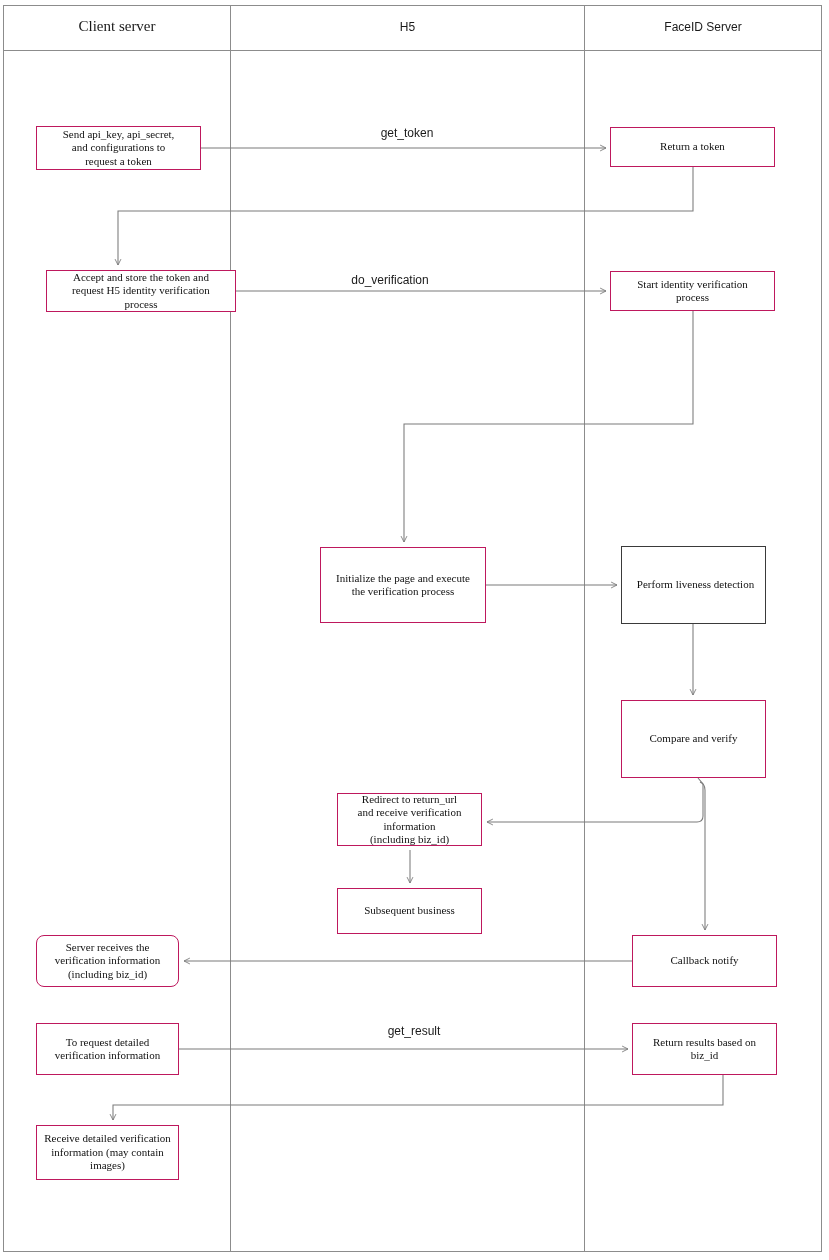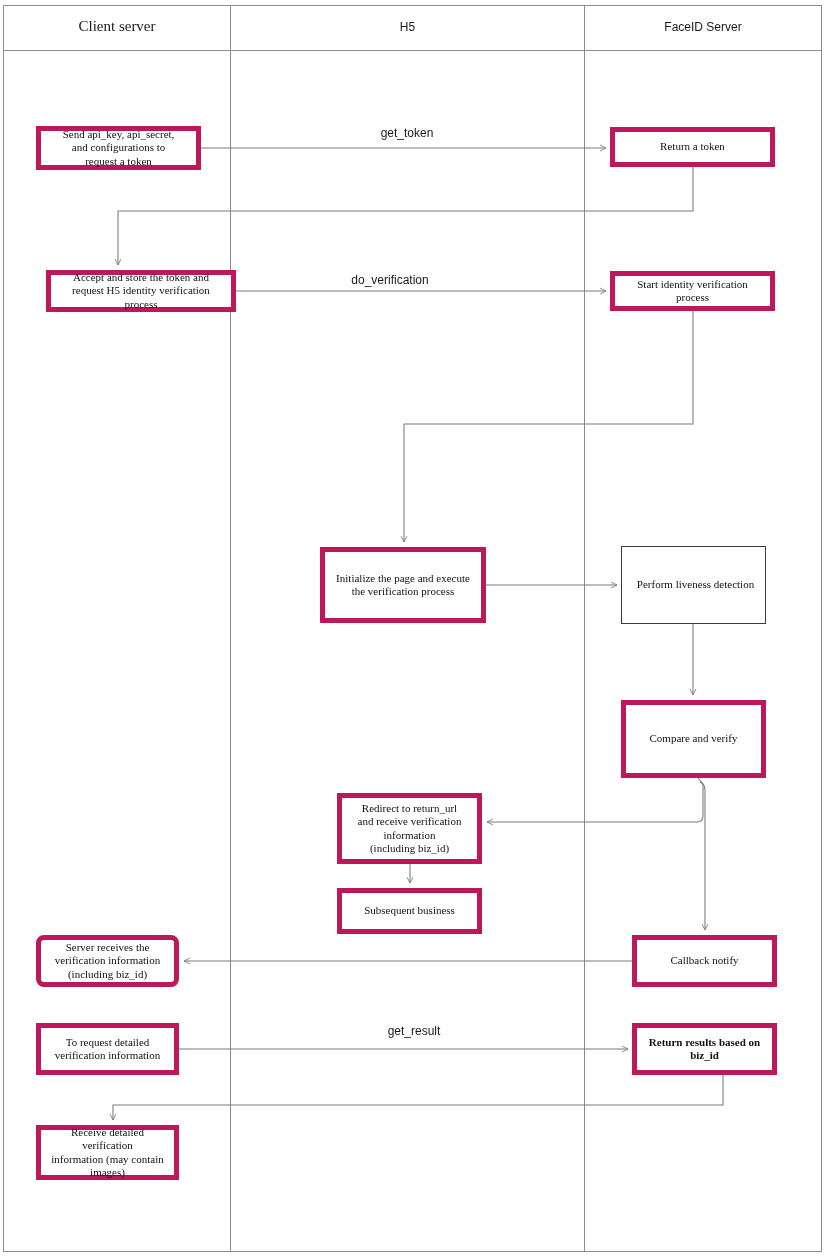--- a/index.html
+++ b/index.html
@@ -29,21 +29,21 @@
     color: #1a1a1a;
     white-space: nowrap;
   }
   .lane-header-label.serif { font-family: "Liberation Serif", serif; font-size: 15px; }
   .lane-header-label.sans  { font-family: "Liberation Sans", sans-serif; font-size: 12px; }
 
   .node {
     position: absolute;
     box-sizing: border-box;
     background: #ffffff;
-    border: 5px solid #be185d;
+    border: 1px solid #be185d;
     display: flex;
     align-items: center;
     justify-content: center;
     text-align: center;
     font-family: "Liberation Serif", serif;
     font-size: 11px;
     line-height: 1.22;
     color: #111111;
     padding: 2px 4px;
   }
@@ -133,41 +133,41 @@
   </div>
 
   <div class="node emphasis" style="left:621px; top:546px; width:145px; height:78px;padding-left:8px;">
     <span class="node-text">Perform liveness detection</span>
   </div>
 
   <div class="node" style="left:621px; top:700px; width:145px; height:78px;">
     <span class="node-text">Compare and verify</span>
   </div>
 
-  <div class="node" style="left:337px; top:793px; width:145px; height:71px;">
+  <div class="node" style="left:337px; top:793px; width:145px; height:53px;">
     <span class="node-text">Redirect to return_url<br>and receive verification<br>information<br>(including biz_id)</span>
   </div>
 
   <div class="node" style="left:337px; top:888px; width:145px; height:46px;">
     <span class="node-text">Subsequent business</span>
   </div>
 
   <div class="node" style="left:632px; top:935px; width:145px; height:52px;">
     <span class="node-text">Callback notify</span>
   </div>
 
   <div class="node" style="left:36px; top:935px; width:143px; height:52px;border-radius:8px;">
     <span class="node-text">Server receives the<br>verification information<br>(including biz_id)</span>
   </div>
 
   <div class="node" style="left:36px; top:1023px; width:143px; height:52px;">
     <span class="node-text">To request detailed<br>verification information</span>
   </div>
 
-  <div class="node" style="left:632px; top:1023px; width:145px; height:52px;font-weight:bold;">
+  <div class="node" style="left:632px; top:1023px; width:145px; height:52px;">
     <span class="node-text">Return results based on<br>biz_id</span>
   </div>
 
   <div class="node" style="left:36px; top:1125px; width:143px; height:55px;">
     <span class="node-text">Receive detailed verification<br>information (may contain<br>images)</span>
   </div>
 
   <div class="edge-label" style="left:357px; top:126px; width:100px;">get_token</div>
   <div class="edge-label" style="left:330px; top:273px; width:120px;">do_verification</div>
   <div class="edge-label" style="left:364px; top:1024px; width:100px;">get_result</div>

